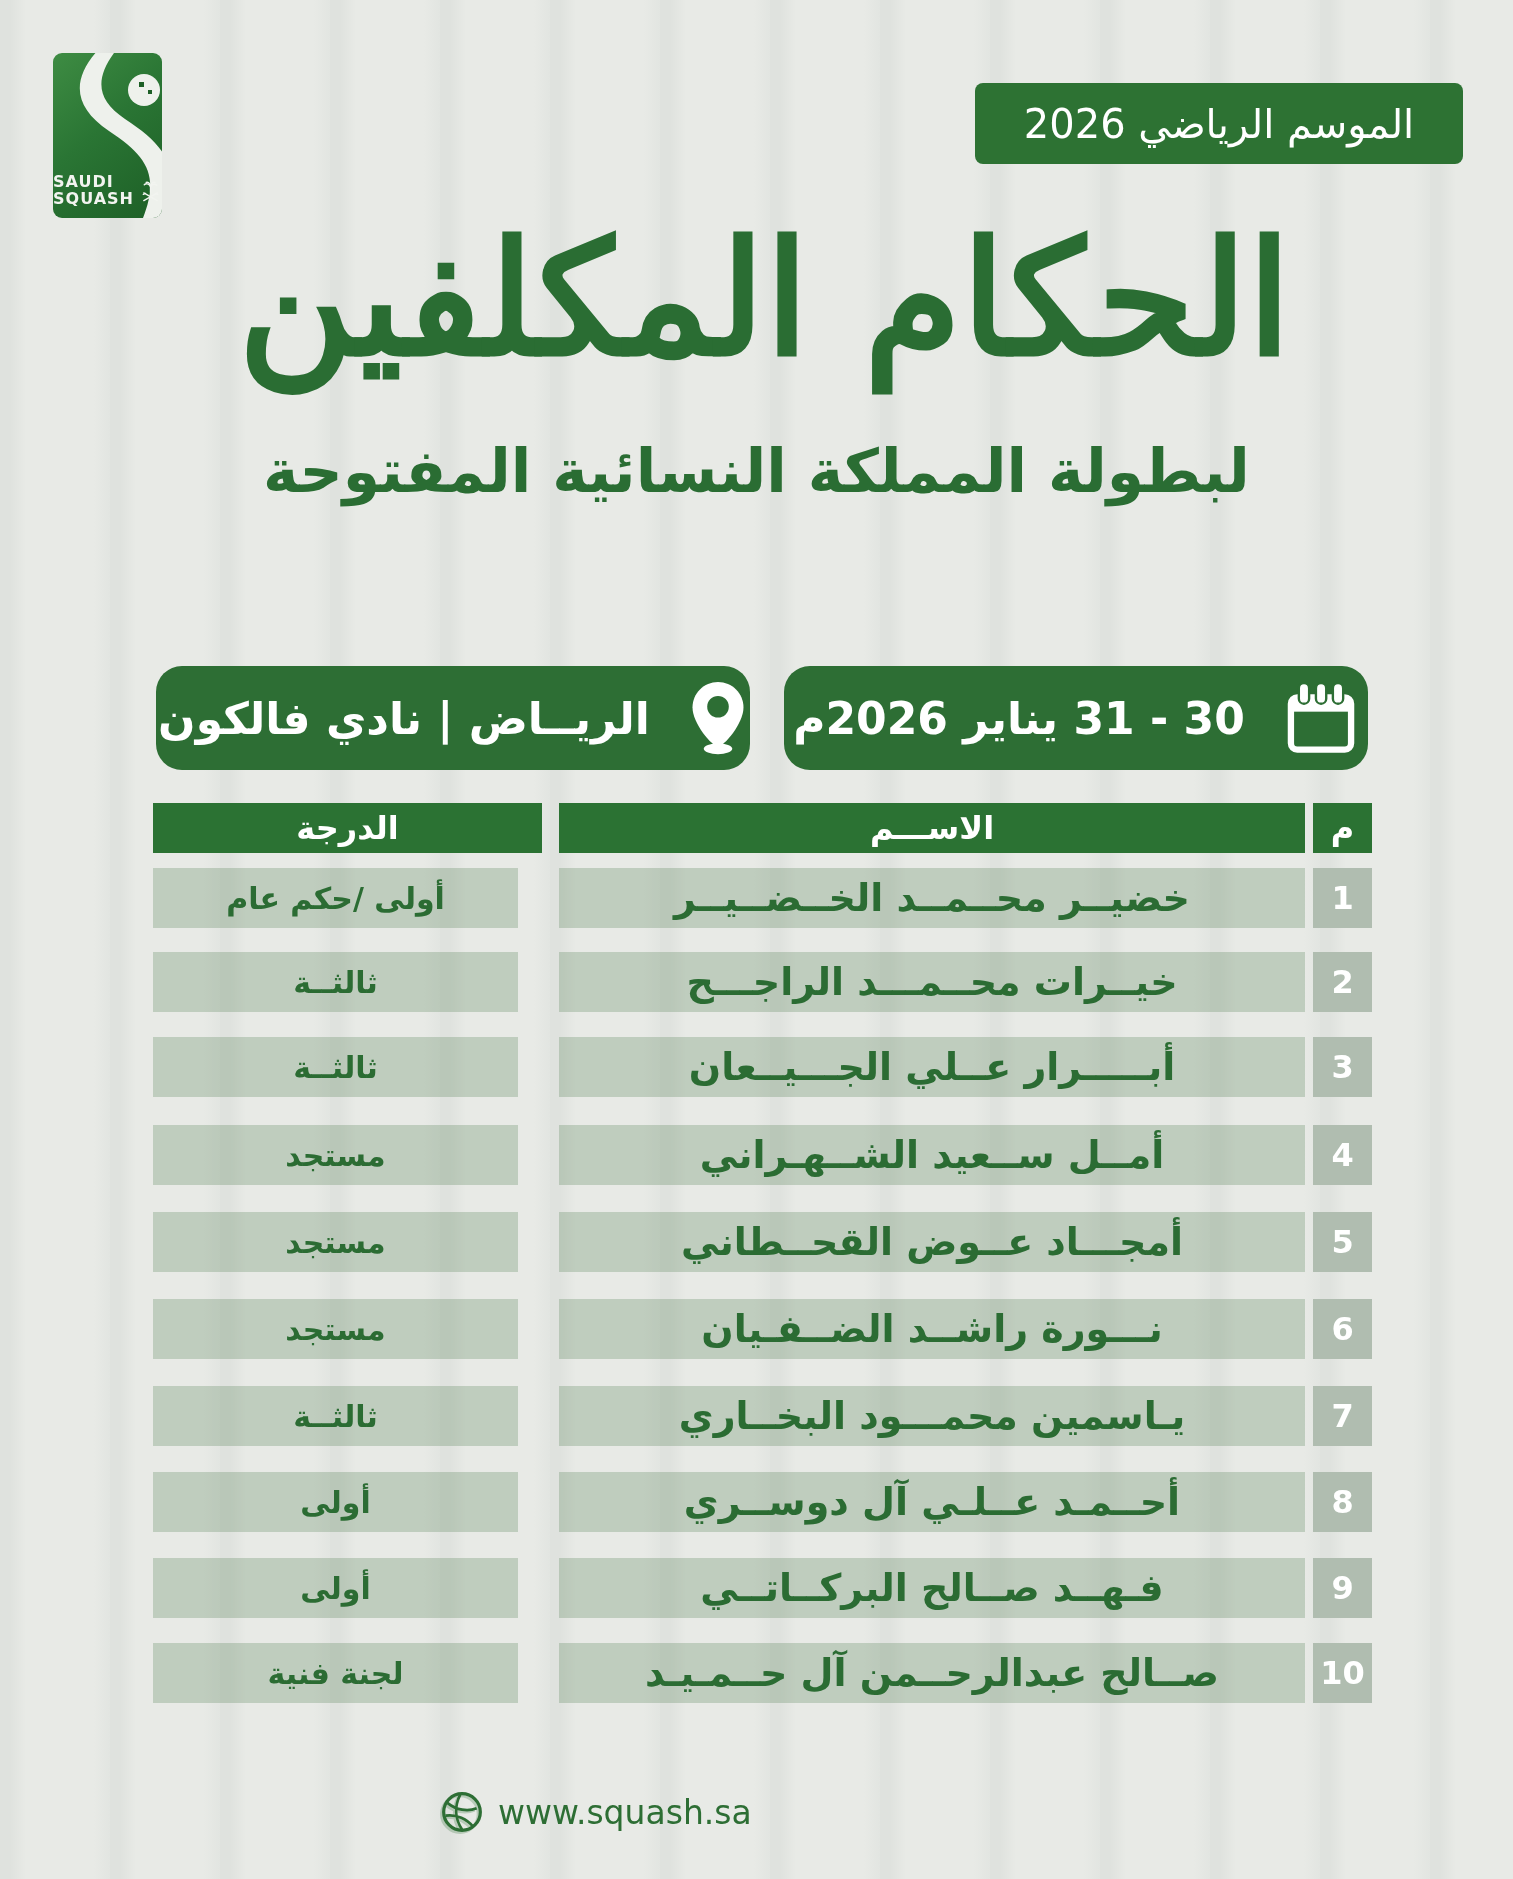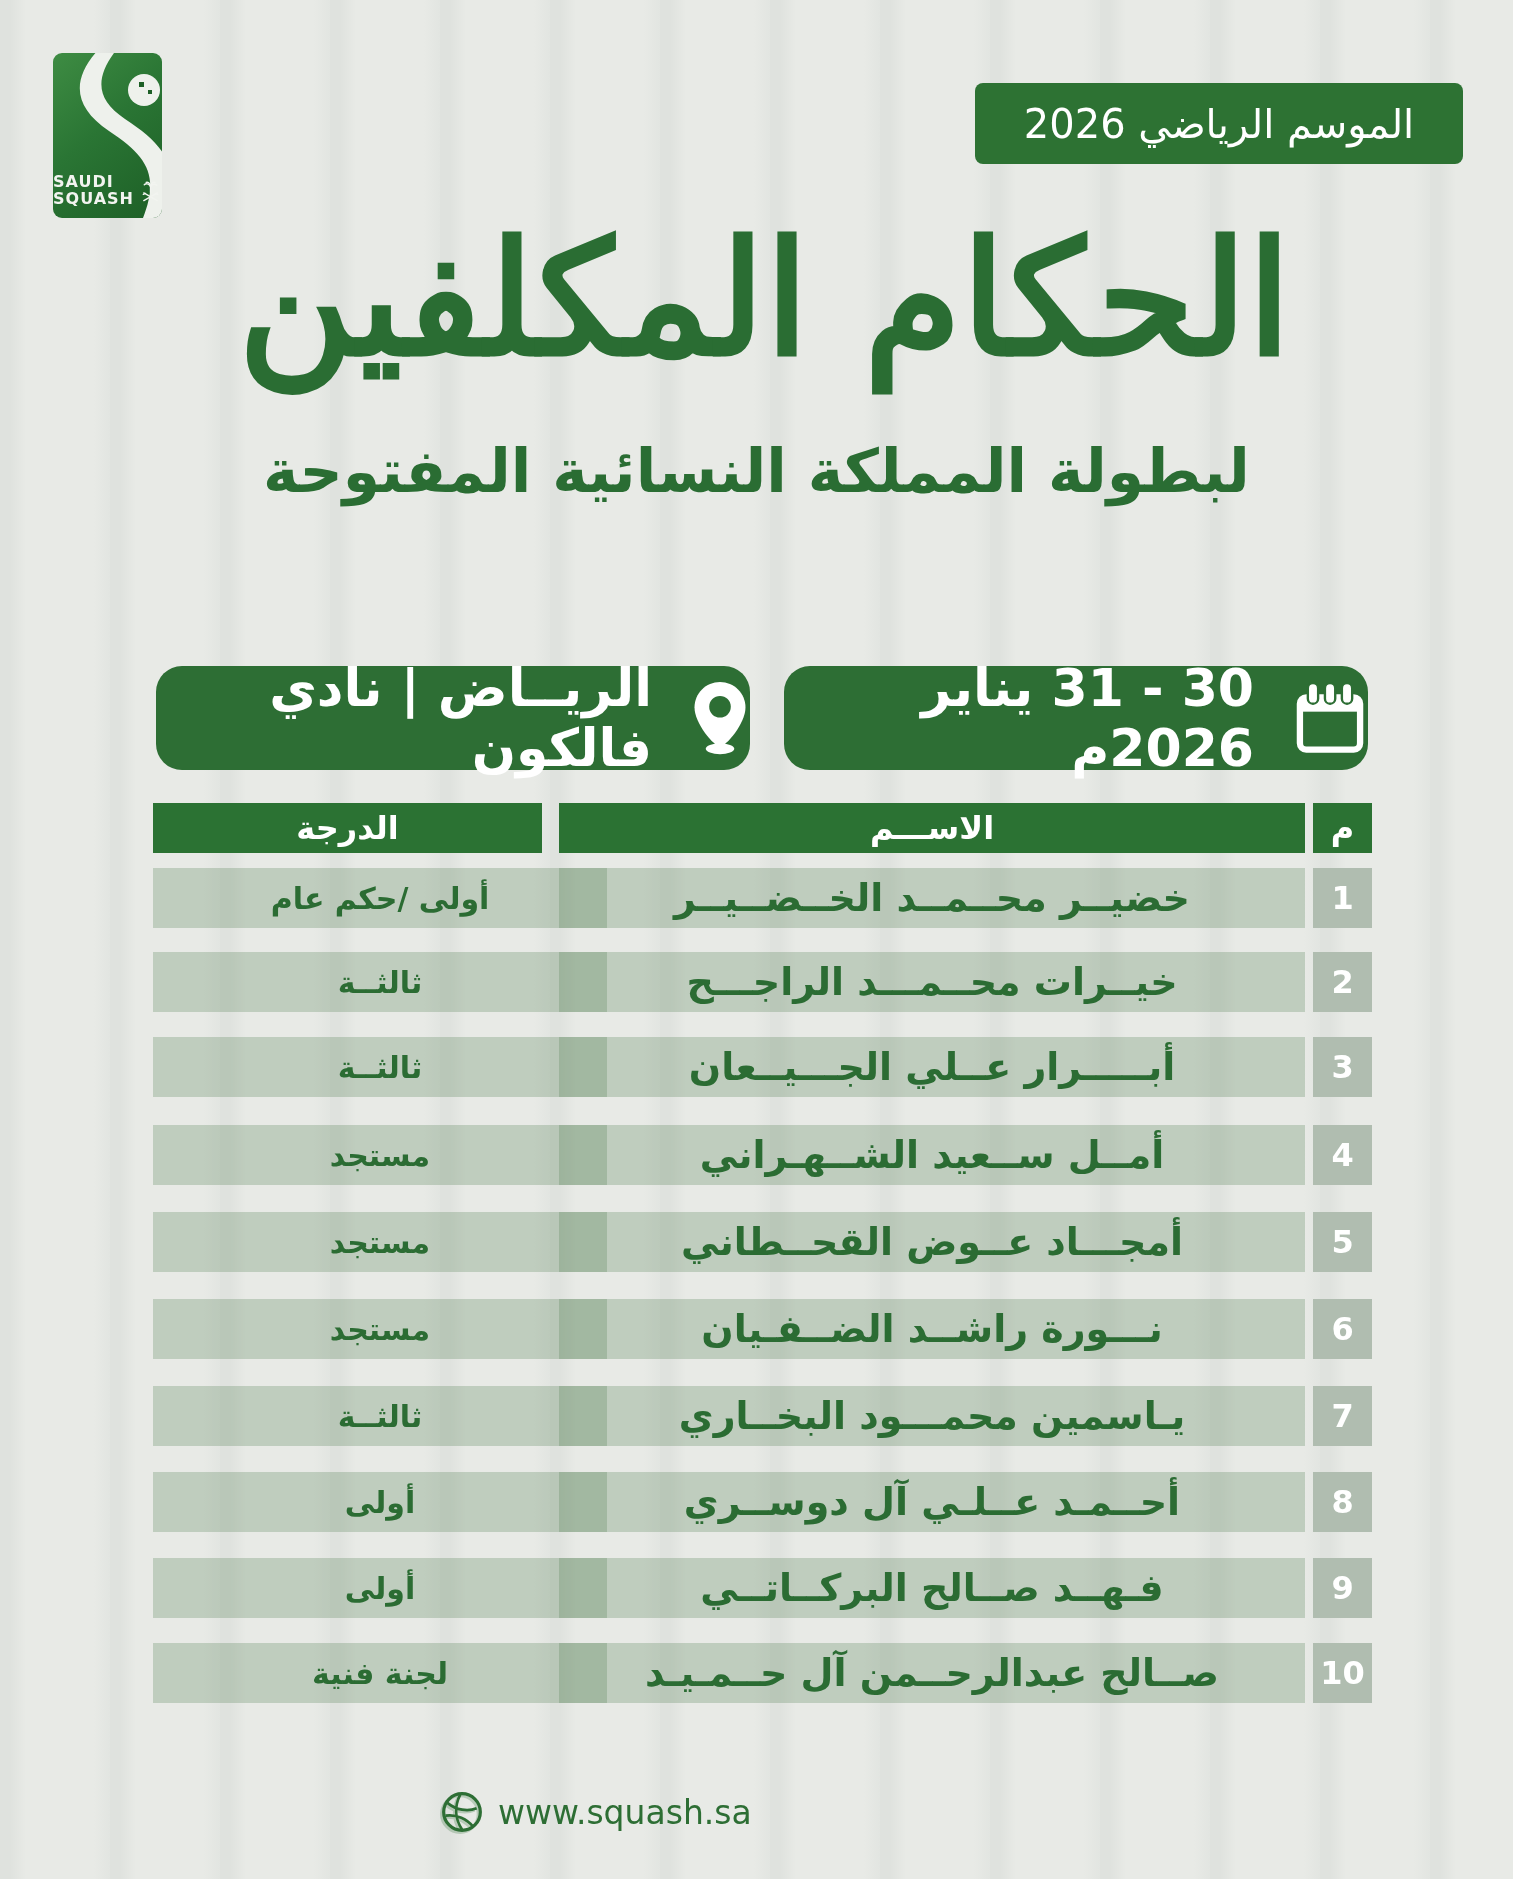--- a/index.html
+++ b/index.html
@@ -50,21 +50,21 @@
   .subtitle{
     position:absolute;top:436px;left:0;right:0;
     text-align:center;color:#2a6d33;
     font-size:60px;font-weight:bold;
   }
   
   .pill{
     position:absolute;top:666px;height:104px;
     background:#2d6e34;border-radius:26px;
     display:flex;align-items:center;justify-content:center;gap:38px;
-    color:#fff;font-size:52px;font-weight:bold;
+    color:#fff;font-size:44px;font-weight:bold;
   }
   .pill.location{right:763px;width:594px;}
   .pill.date{right:145px;width:584px;}
   .pill .icon{flex:0 0 auto;display:flex;align-items:center;}
   
   .th{
     position:absolute;height:50px;background:#2b7233;
     display:flex;align-items:center;justify-content:center;
     color:#fff;font-size:32px;font-weight:bold;
   }
@@ -79,21 +79,21 @@
   }
   .cell.serial{
     left:1313px;width:59px;background:#b0bdb0;
     color:#fff;font-size:32px;
   }
   .cell.name{
     left:559px;width:746px;background:rgba(85,128,85,0.28);
     font-size:38px;
   }
   .cell.degree{
-    left:153px;width:454px;background:rgba(85,128,85,0.28);
+    left:153px;width:365px;background:rgba(85,128,85,0.28);
     font-size:30px;
   }
   
   .footer-group{
     position:absolute;top:1789px;height:46px;direction:ltr;
     display:flex;align-items:center;gap:14px;
     color:#2d6e34;font-size:33px;font-weight:500;
   }
   .footer-group.website{left:440px;}
   .footer-group.social{left:748px;}

